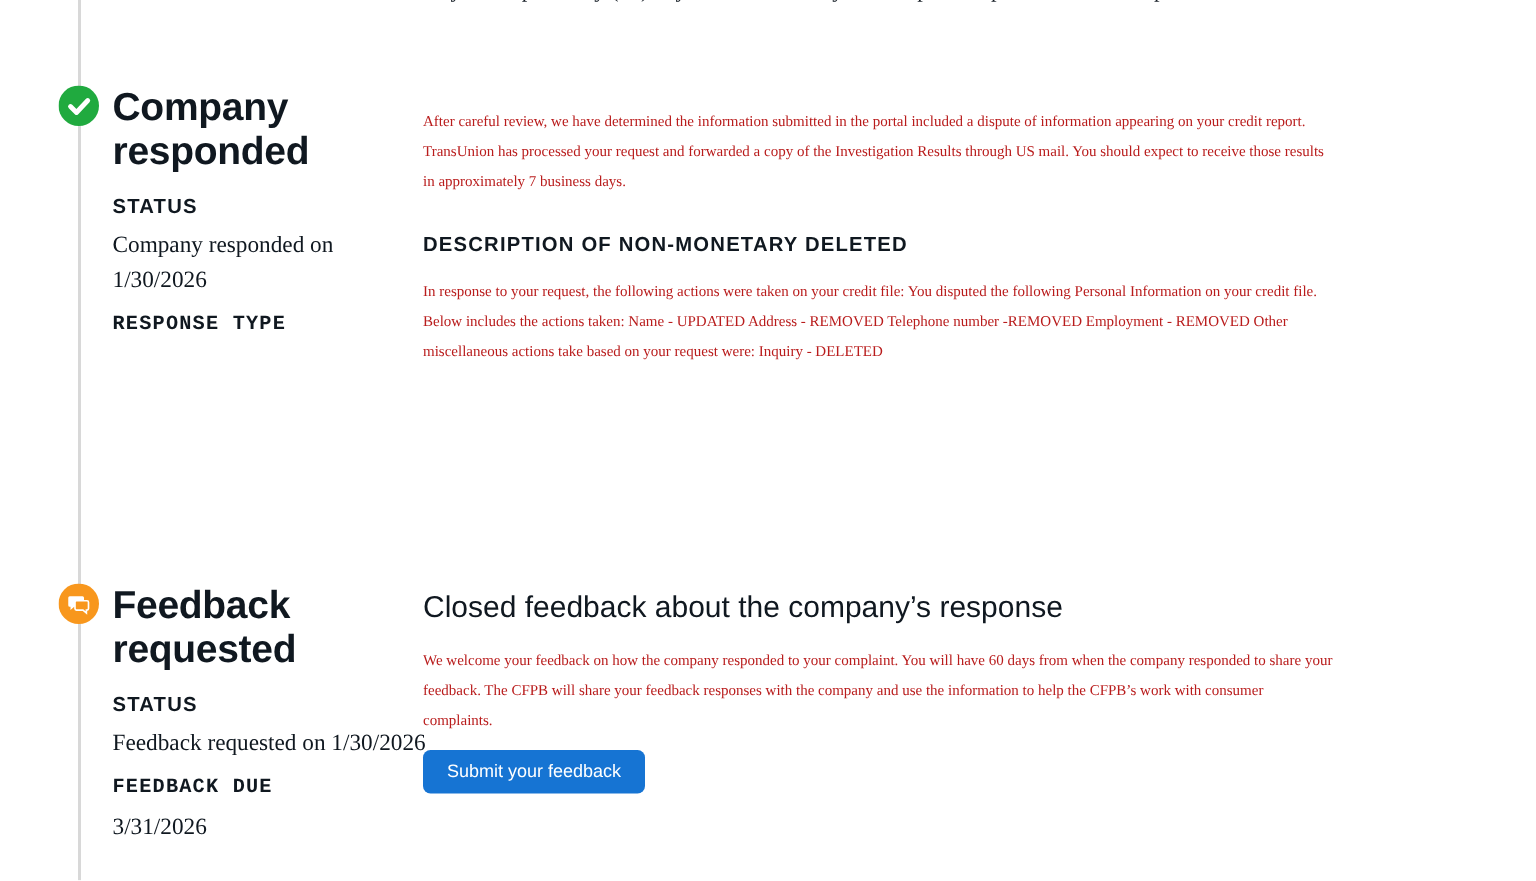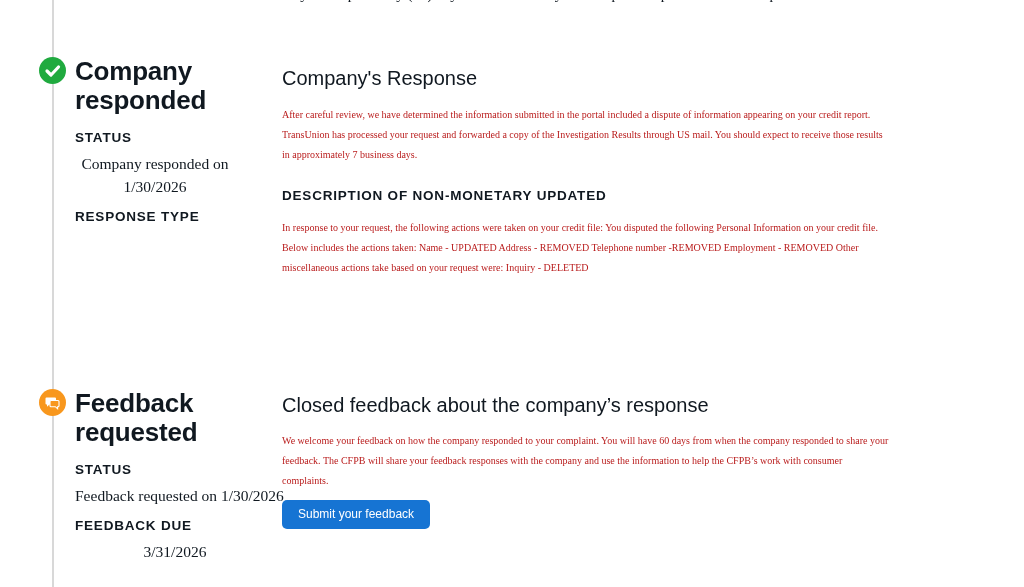--- a/index.html
+++ b/index.html
@@ -29,27 +29,27 @@
   .step-title{
     margin:0;font-size:26px;line-height:29px;font-weight:700;
     letter-spacing:-0.2px;color:#101820;
   }
   .meta-label{
     font-size:13.5px;font-weight:700;letter-spacing:0.8px;
     color:#101820;margin:0;
   }
   .meta-value{
     font-family:"Liberation Serif",serif;font-size:15.5px;line-height:23px;
-    color:#101820;margin:0;text-align:center;
+    color:#101820;margin:0;
   }
   .nowrap{white-space:nowrap;}
   .narrow{width:160px;}
   .mt-status{margin-top:15px;}
   .mt-value{margin-top:7px;}
-  .mt-label2{margin-top:11px;}
+  .mt-label2{margin-top:11px;font-family:Liberation Mono, monospace;}
   .panel-heading{
     margin:0;font-size:20px;line-height:23px;font-weight:400;color:#101820;
   }
   .body-text{
     font-family:"Liberation Serif",serif;font-size:10px;line-height:20px;
     color:#b91c1c;margin:0;
   }
   .sub-label{
     font-size:13.5px;font-weight:700;letter-spacing:0.8px;color:#101820;margin:0;
   }
@@ -90,23 +90,22 @@
     </span>
 
     <div class="left-col">
       <h2 class="step-title">Company responded</h2>
       <p class="meta-label mt-status">STATUS</p>
       <p class="meta-value mt-value narrow">Company responded on 1/30/2026</p>
       <p class="meta-label mt-label2">RESPONSE TYPE</p>
     </div>
 
     <div class="right-col">
-      <h3 class="panel-heading">Company's Response</h3>
       <p class="body-text panel-body">After careful review, we have determined the information submitted in the portal included a dispute of information appearing on your credit report. TransUnion has processed your request and forwarded a copy of the Investigation Results through US mail. You should expect to receive those results in approximately 7 business days.</p>
-      <p class="sub-label">DESCRIPTION OF NON-MONETARY UPDATED</p>
+      <p class="sub-label">DESCRIPTION OF NON-MONETARY DELETED</p>
       <p class="body-text relief-body">In response to your request, the following actions were taken on your credit file: You disputed the following Personal Information on your credit file. Below includes the actions taken: Name - UPDATED Address - REMOVED Telephone number -REMOVED Employment - REMOVED Other miscellaneous actions take based on your request were: Inquiry - DELETED</p>
     </div>
   </section>
 
   <section class="step" id="step2">
 
     <span class="step-icon">
       <svg width="27" height="27" viewBox="0 0 27 27">
         <circle cx="13.5" cy="13.5" r="13.5" fill="#f8971d"></circle>
         <path d="M7.5 8.5 h8.5 a1 1 0 0 1 1 1 v5 a1 1 0 0 1 -1 1 h-5.5 l-2.5 2.2 v-2.2 h-0.5 a1 1 0 0 1 -1 -1 v-5 a1 1 0 0 1 1 -1 z" fill="#ffffff"></path>

